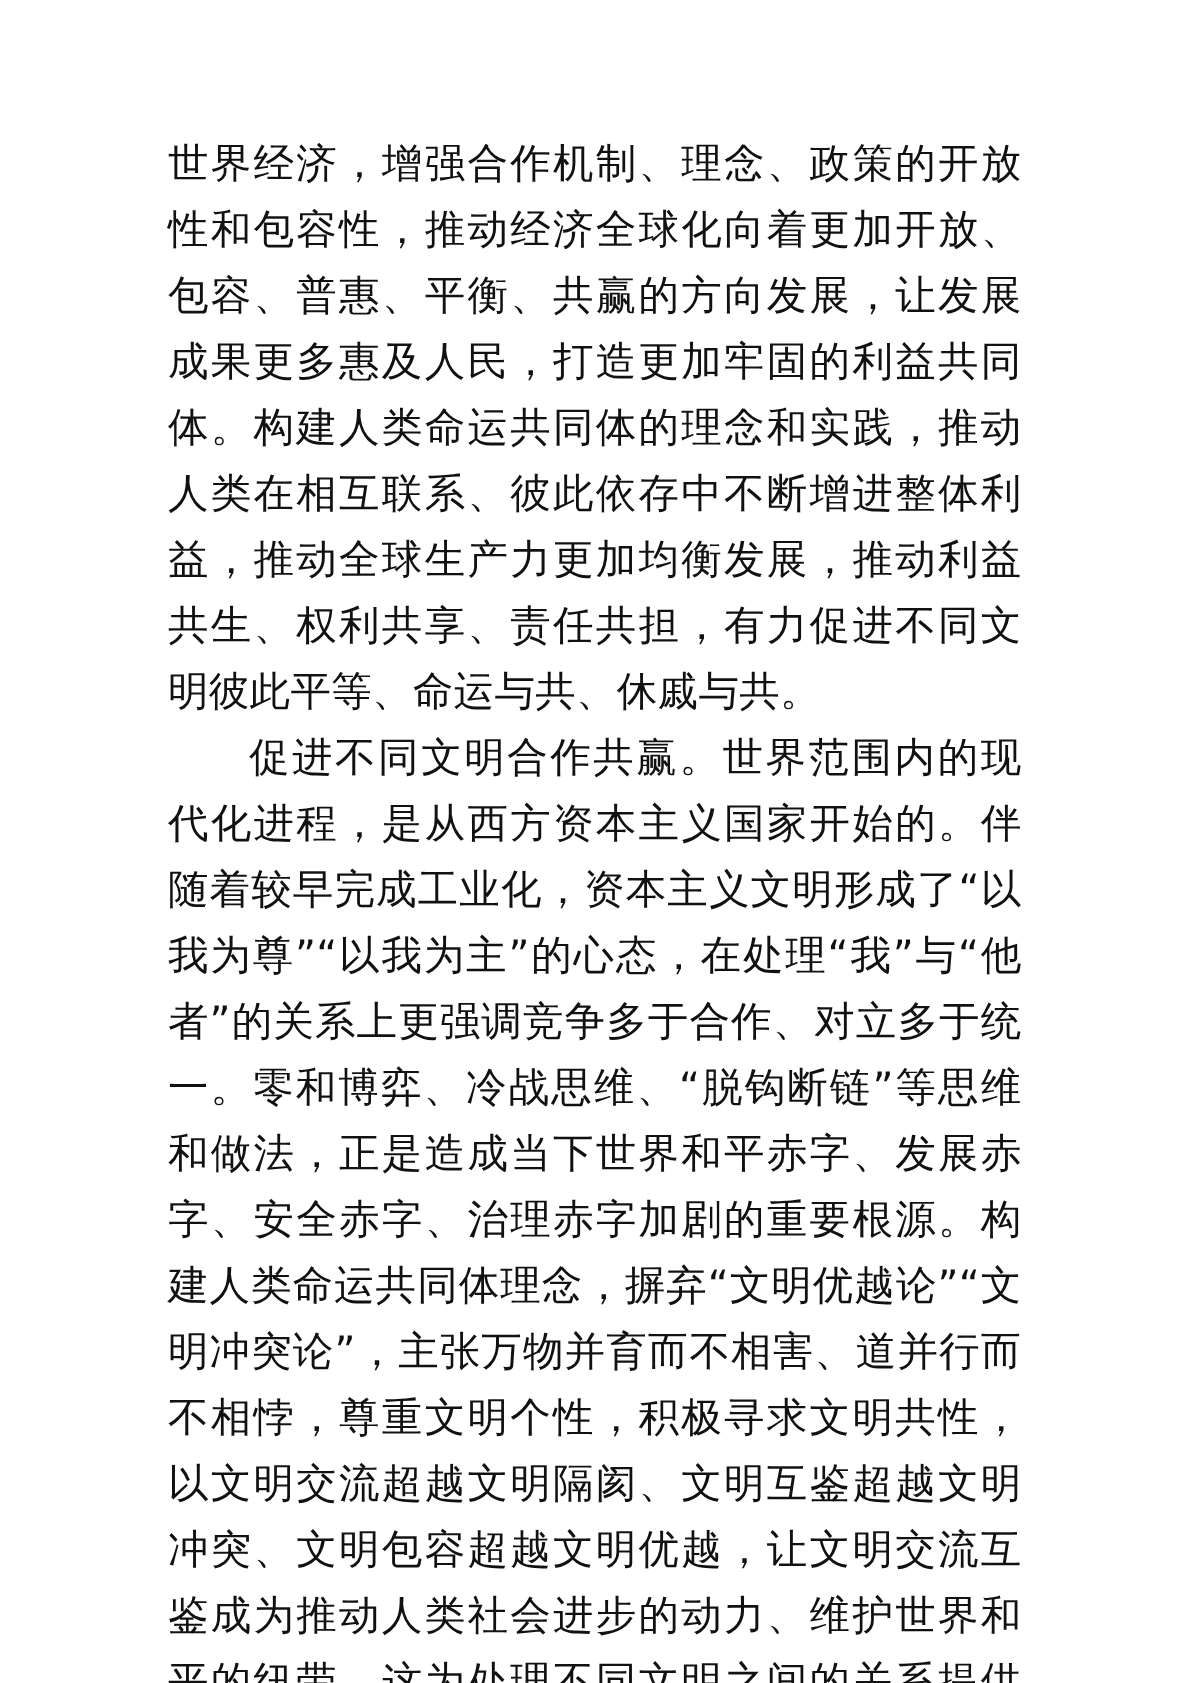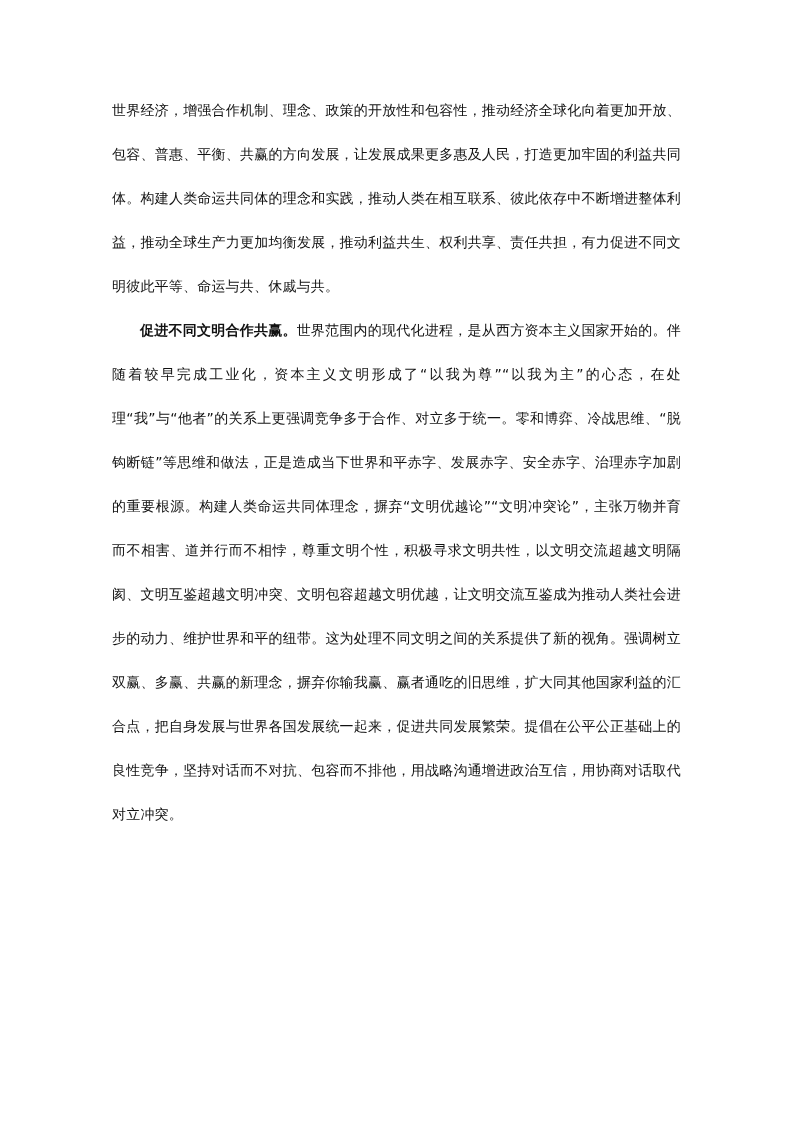--- a/index.html
+++ b/index.html
@@ -20,35 +20,35 @@
     height: 1122px;
     background: #ffffff;
     box-sizing: border-box;
     padding: 88px 112px 60px 112px;
   }
   .doc-body {
     width: 100%;
   }
   .para {
     margin: 0;
-    font-size: 14px;
+    font-size: 27px;
     line-height: 44px;
     text-align: justify;
     text-justify: inter-ideograph;
     letter-spacing: 0.2px;
     color: #111111;
   }
   .para + .para {
     margin-top: 0;
   }
   .indent {
     text-indent: 2em;
   }
   .bold-lead {
-    font-weight: bold;
+    font-weight: normal;
   }
 </style>
 </head>
 <body>
 
 <div class="page">
   <div class="doc-body">
 
     <p class="para">
       <span>世界经济，增强合作机制、理念、政策的开放性和包容性，推动经济全球化向着更加开放、包容、普惠、平衡、共赢的方向发展，让发展成果更多惠及人民，打造更加牢固的利益共同体。构建人类命运共同体的理念和实践，推动人类在相互联系、彼此依存中不断增进整体利益，推动全球生产力更加均衡发展，推动利益共生、权利共享、责任共担，有力促进不同文明彼此平等、命运与共、休戚与共。</span>

